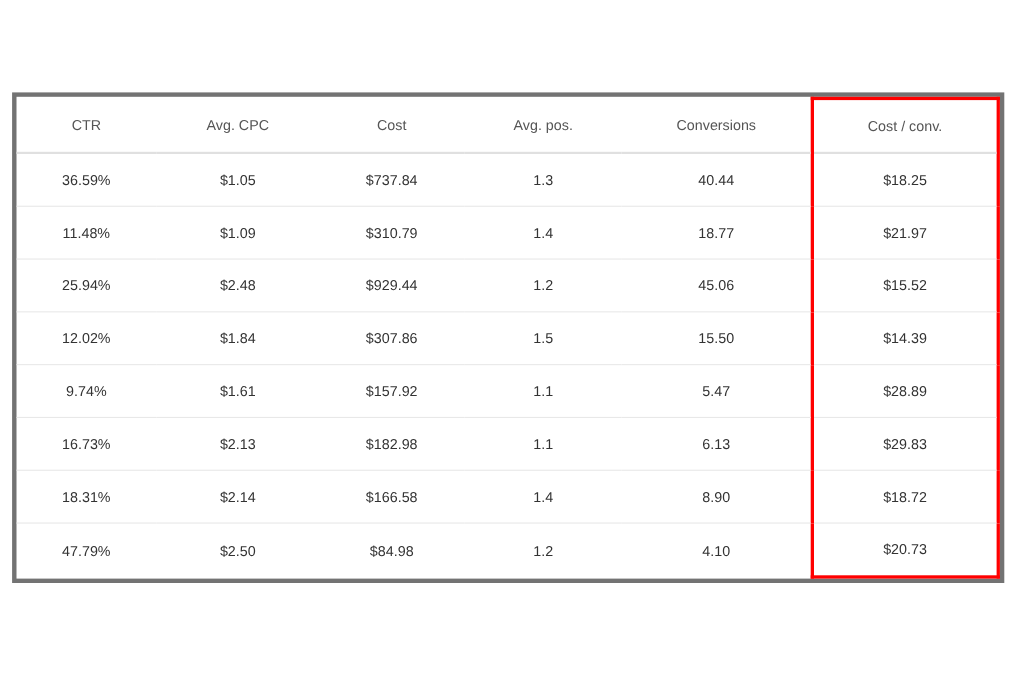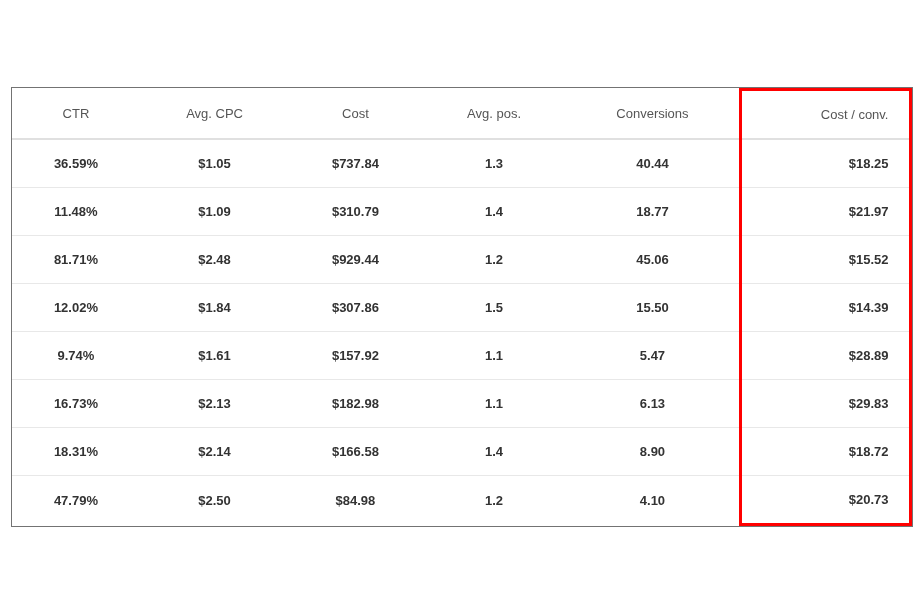--- a/index.html
+++ b/index.html
@@ -13,21 +13,21 @@
       background: #fff;
       width: 923px;
       height: 614px;
       display: flex;
       align-items: center;
       justify-content: center;
     }
 
     .table-wrapper {
       width: 902px;
-      border: 1px solid #737373;
+      border: 4px solid #737373;
     }
 
     table {
       width: 100%;
       border-collapse: collapse;
       font-size: 13px;
       color: #333;
     }
 
     thead tr {
@@ -46,27 +46,25 @@
     }
 
     tbody tr:last-child {
       border-bottom: none;
     }
 
     tbody td {
       padding: 16px 20px;
       text-align: center;
       color: #333;
-      font-weight: bold;
     }
 
     .highlighted-col {
       border-left: 3px solid red;
       border-right: 3px solid red;
-      text-align: right;
     }
 
     thead th.highlighted-col {
       border-top: 3px solid red;
     }
 
     tbody tr:last-child td.highlighted-col {
       border-bottom: 3px solid red;
     }
   </style>
@@ -96,21 +94,21 @@
         </tr>
         <tr>
           <td>11.48%</td>
           <td>$1.09</td>
           <td>$310.79</td>
           <td>1.4</td>
           <td>18.77</td>
           <td class="highlighted-col">$21.97</td>
         </tr>
         <tr>
-          <td>81.71%</td>
+          <td>25.94%</td>
           <td>$2.48</td>
           <td>$929.44</td>
           <td>1.2</td>
           <td>45.06</td>
           <td class="highlighted-col">$15.52</td>
         </tr>
         <tr>
           <td>12.02%</td>
           <td>$1.84</td>
           <td>$307.86</td>

